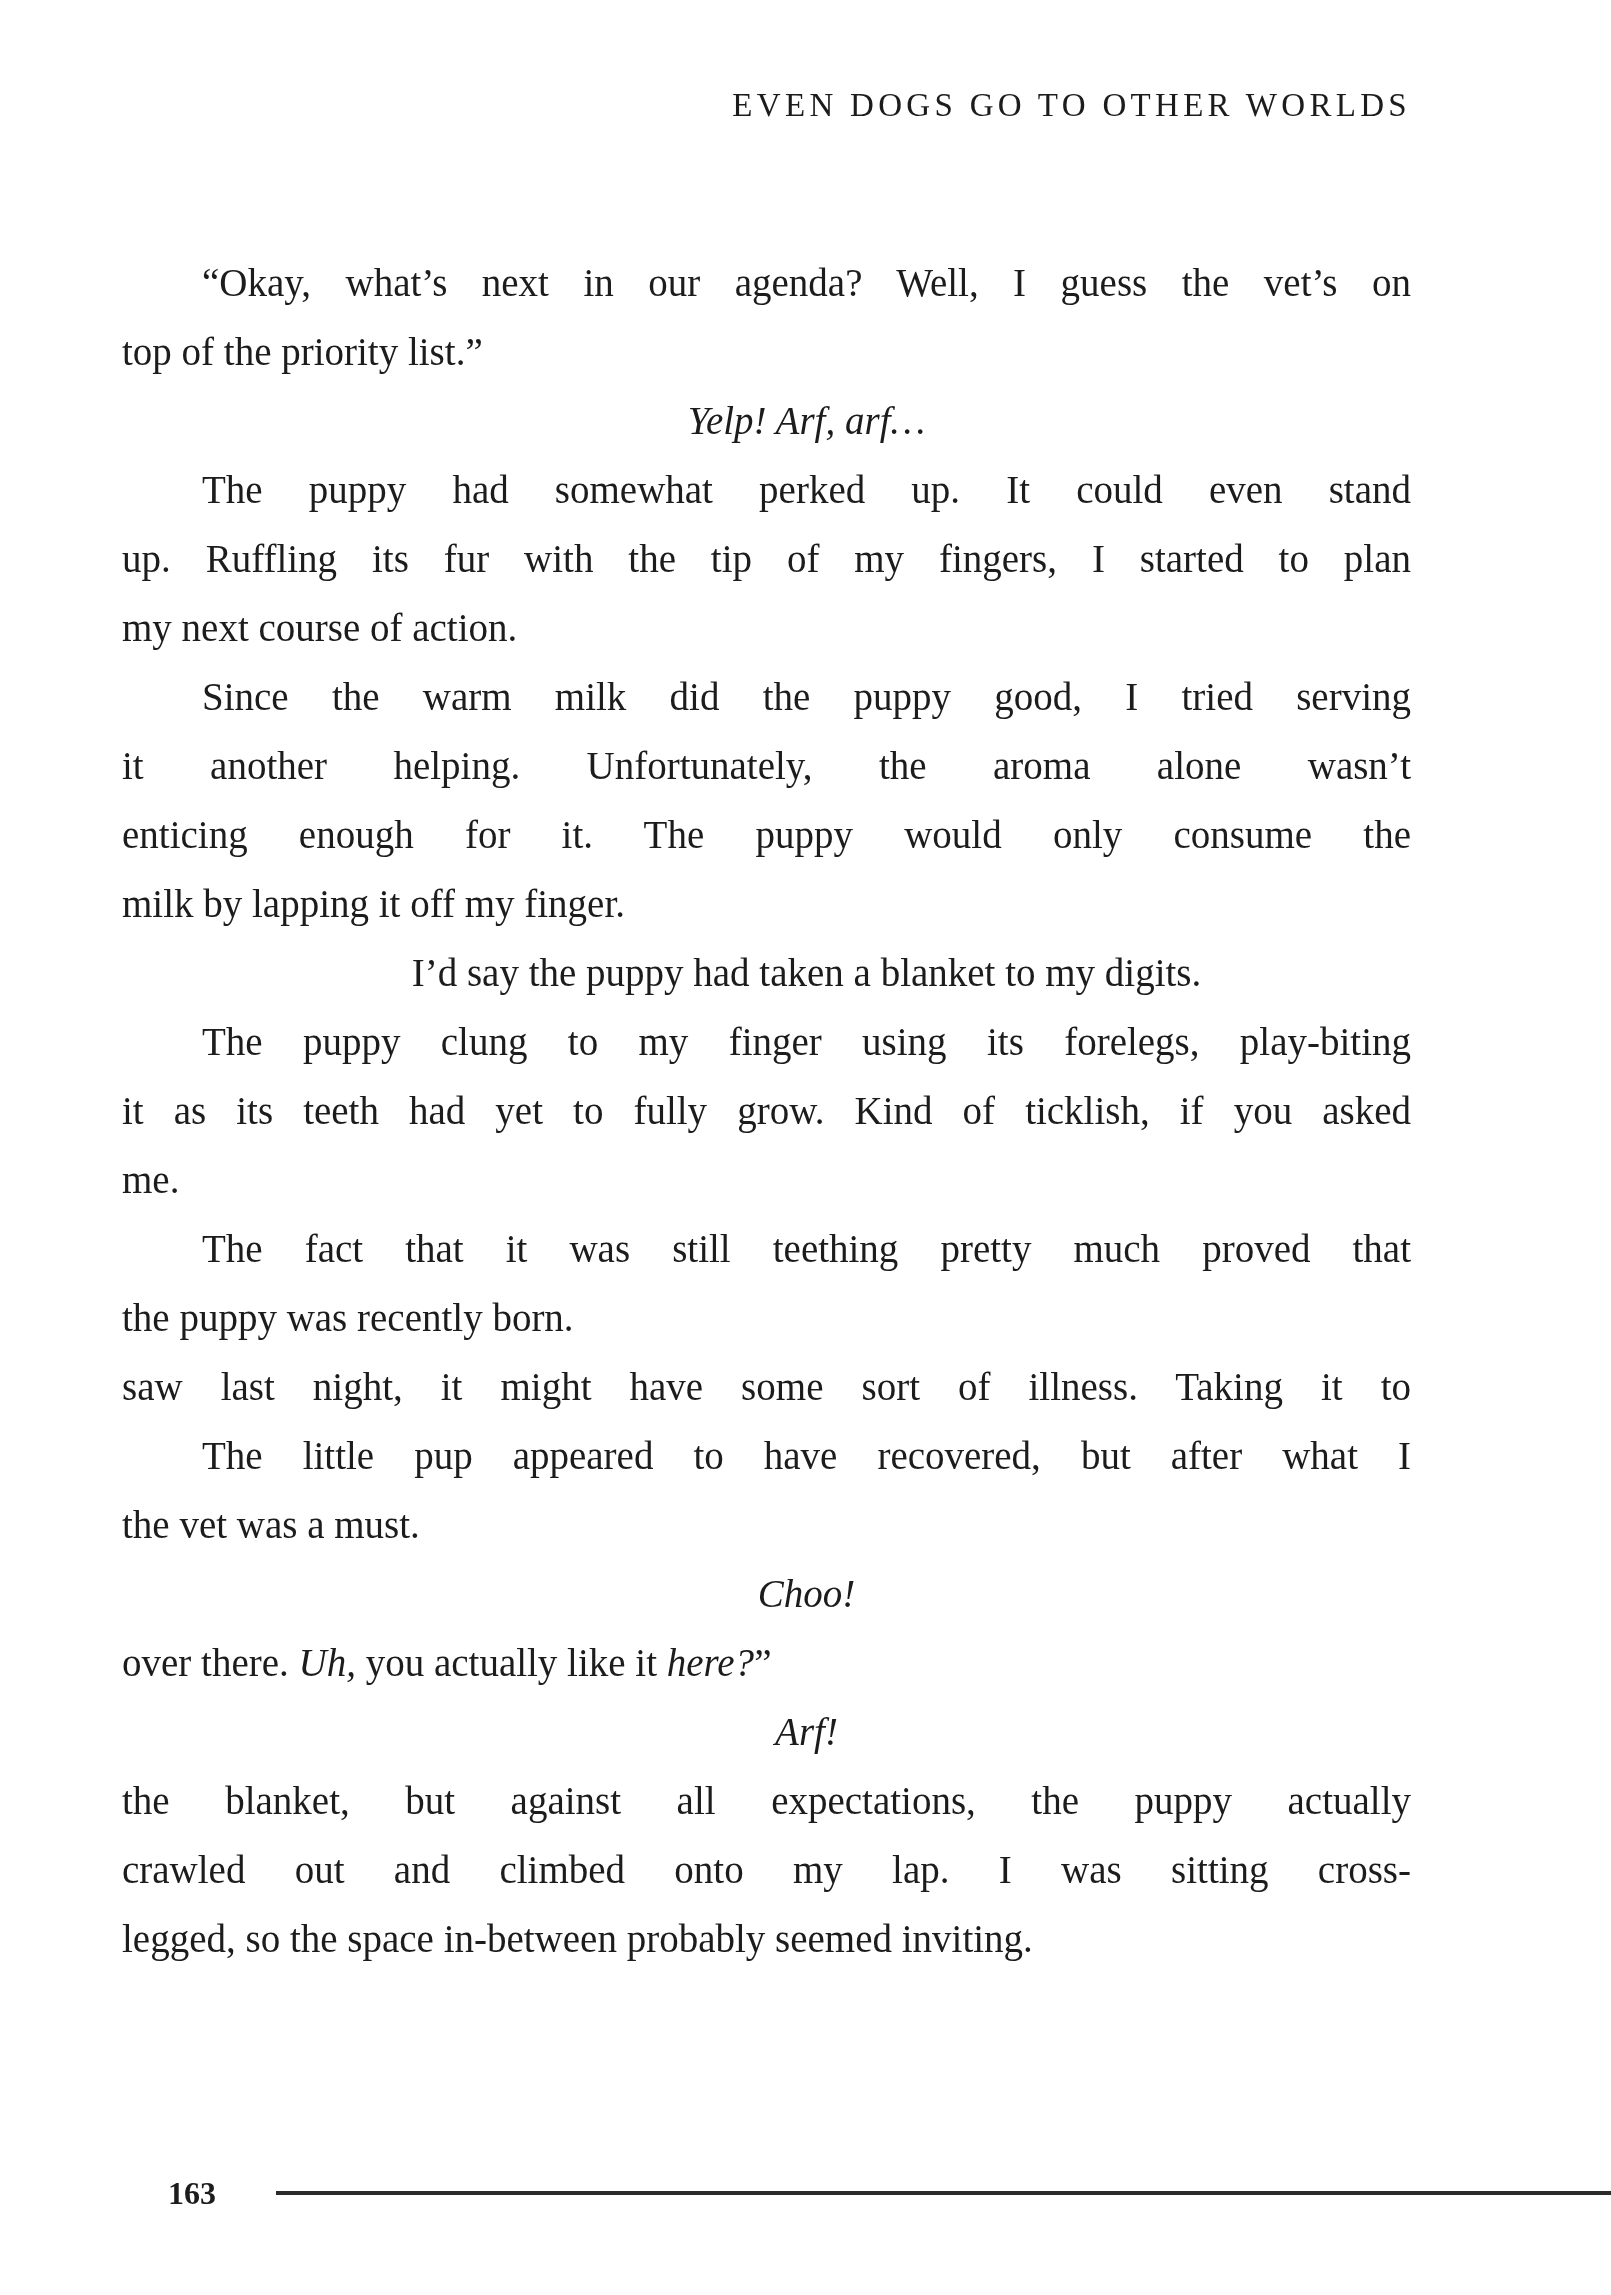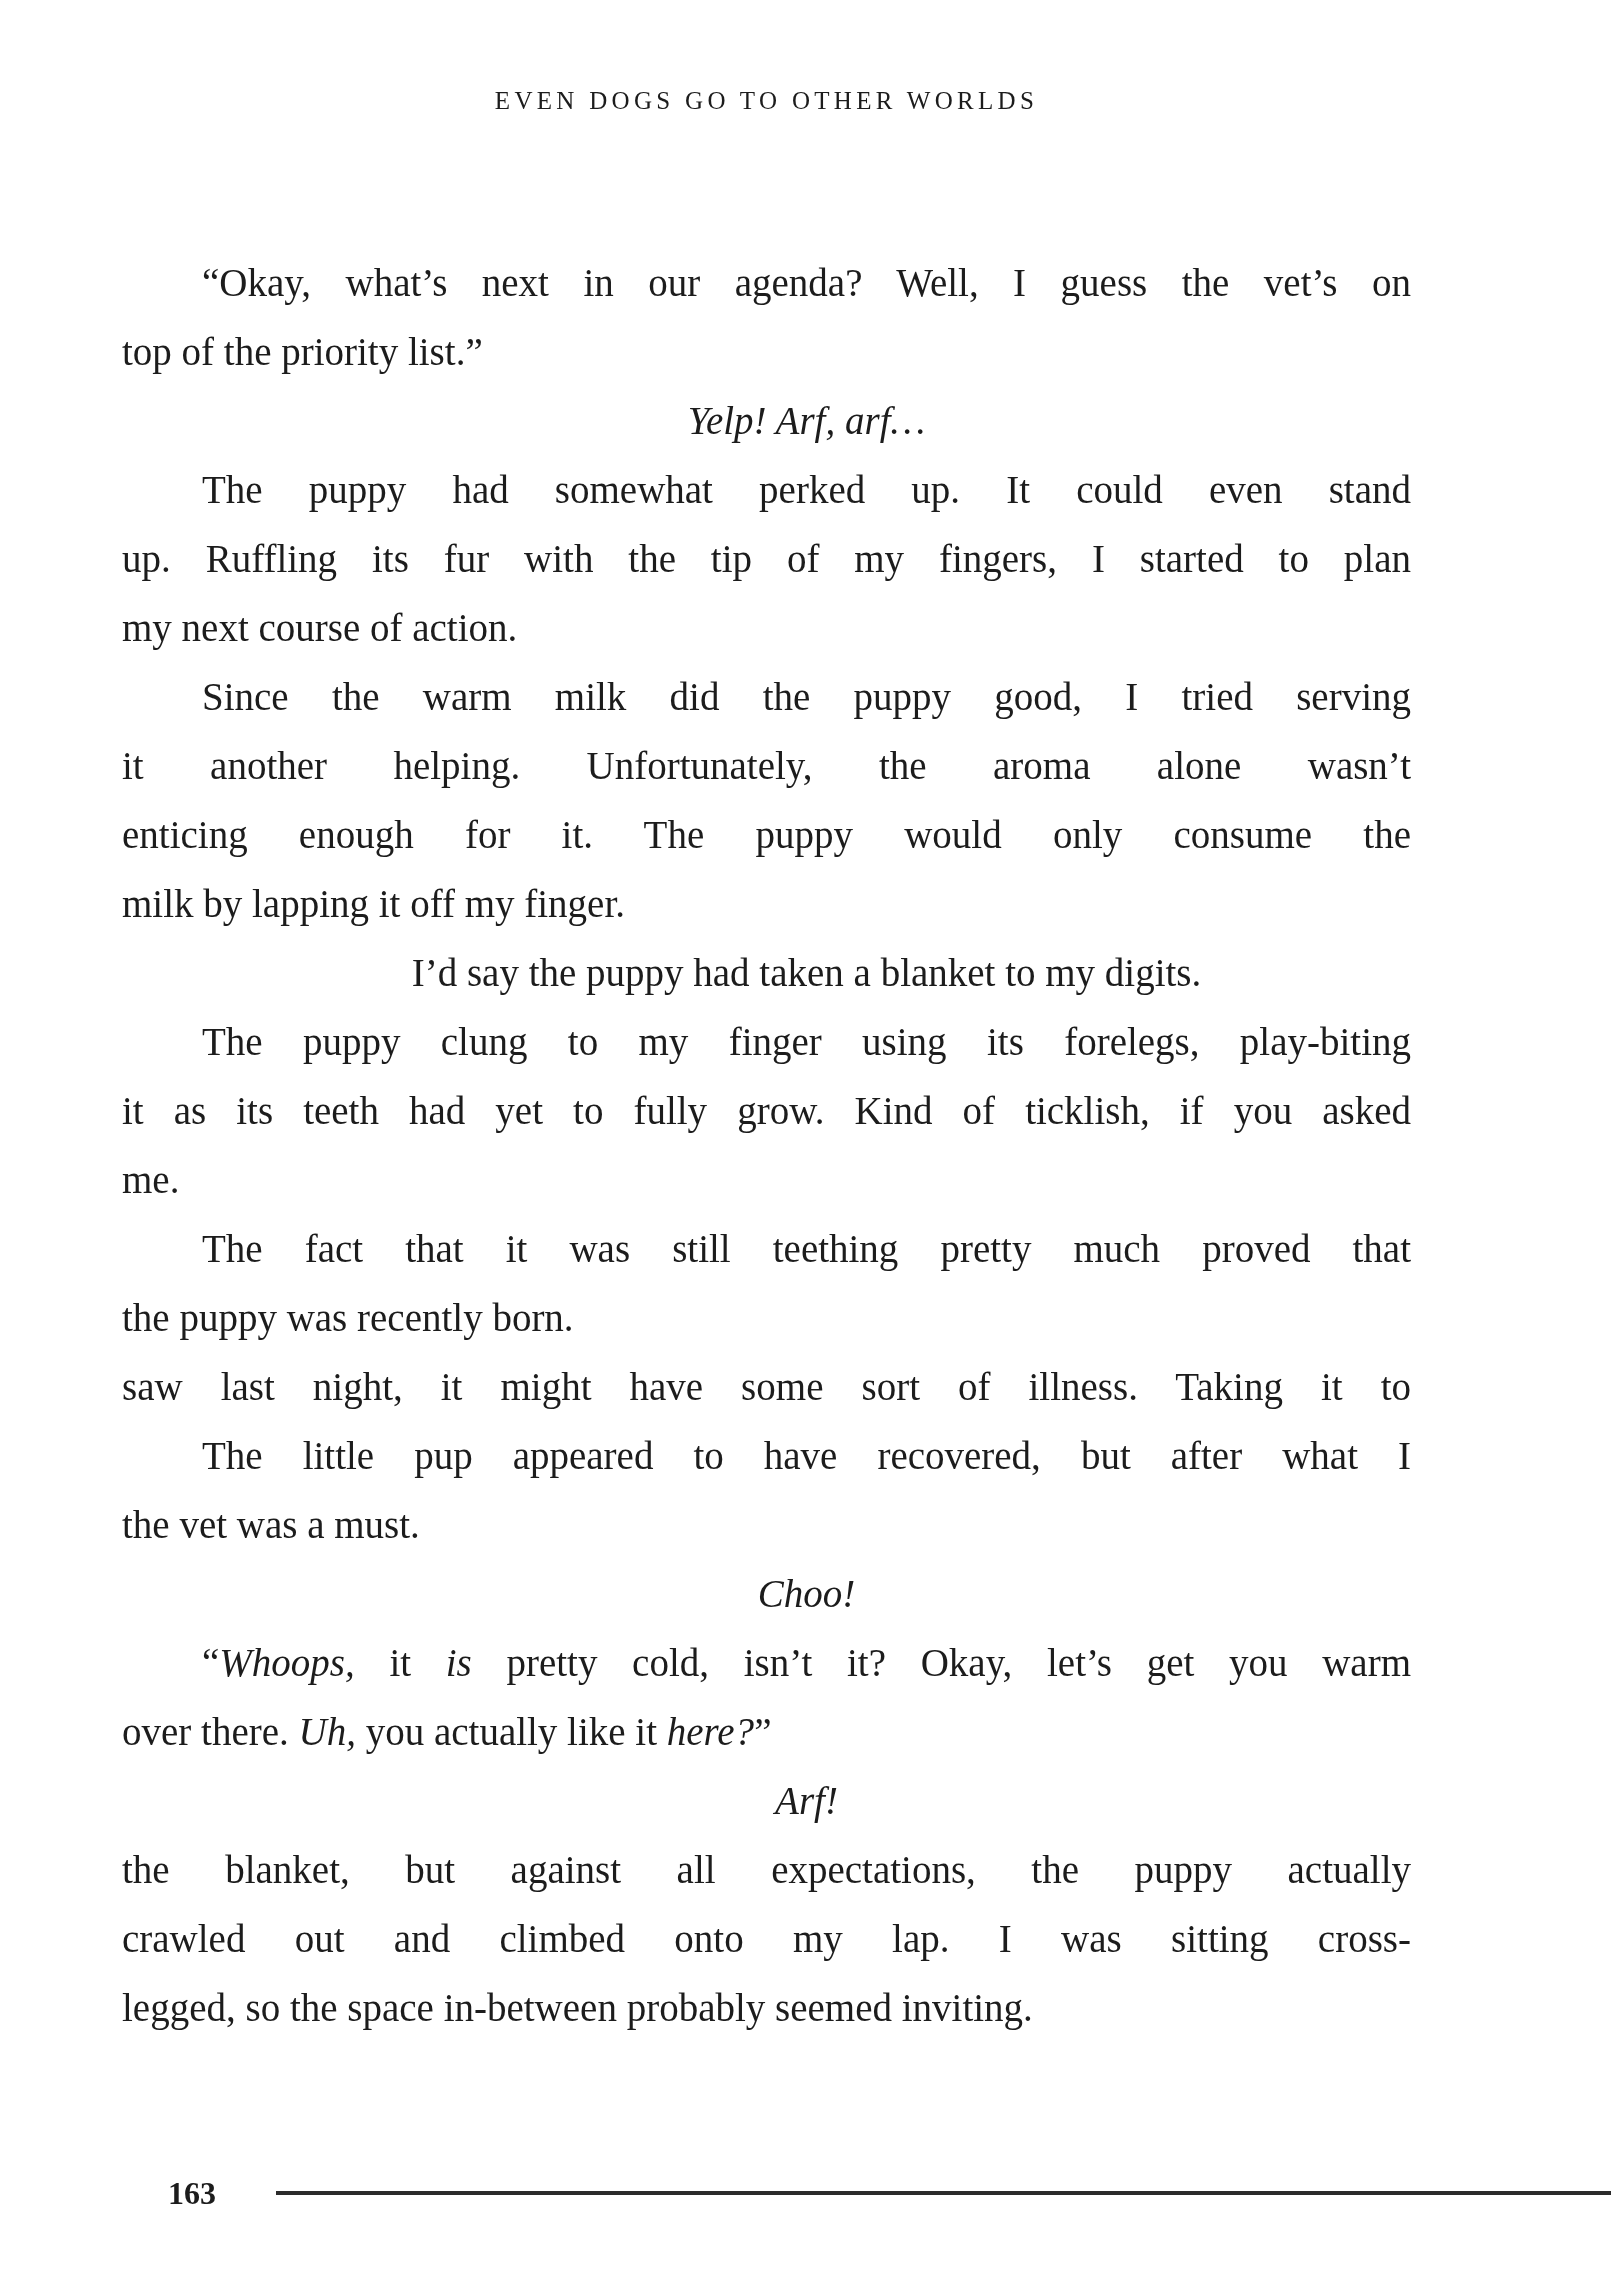--- a/index.html
+++ b/index.html
@@ -15,22 +15,22 @@
     background: #ffffff;
     overflow: hidden;
     font-family: "Liberation Serif", serif;
     color: #1c1c1c;
   }
   .running-header {
     position: absolute;
     top: 87px;
     left: 122px;
     width: 1289px;
-    text-align: center;
-    font-size: 25px;
+    text-align: right;
+    font-size: 33px;
     letter-spacing: 4.3px;
     font-weight: normal;
     white-space: nowrap;
   }
   .content {
     position: absolute;
     top: 248px;
     left: 122px;
     width: 1289px;
     font-size: 39px;
@@ -82,21 +82,20 @@
     <div class="line ind">I’d say the puppy had taken a blanket to my digits.</div>
     <div class="line ind just">The puppy clung to my finger using its forelegs, play-biting</div>
     <div class="line just">it as its teeth had yet to fully grow. Kind of ticklish, if you asked</div>
     <div class="line">me.</div>
     <div class="line ind just">The fact that it was still teething pretty much proved that</div>
     <div class="line">the puppy was recently born.</div>
     <div class="line just">saw last night, it might have some sort of illness. Taking it to</div>
     <div class="line ind just">The little pup appeared to have recovered, but after what I</div>
     <div class="line">the vet was a must.</div>
     <div class="line ind ital">Choo!</div>
-    <div class="line ind just"><span>“</span><span class="ital">Whoops,</span><span> it </span><span class="ital">is</span><span> pretty cold, isn’t it? Okay, let’s get you warm</span></div>
     <div class="line"><span>over there. </span><span class="ital">Uh,</span><span> you actually like it </span><span class="ital">here?</span><span>”</span></div>
     <div class="line ind ital">Arf!</div>
     <div class="line just">the blanket, but against all expectations, the puppy actually</div>
     <div class="line just">crawled out and climbed onto my lap. I was sitting cross-</div>
     <div class="line">legged, so the space in-between probably seemed inviting.</div>
   </div>
 
   <div>
     <div class="page-number">163</div>
     <div class="footer-rule"></div>

